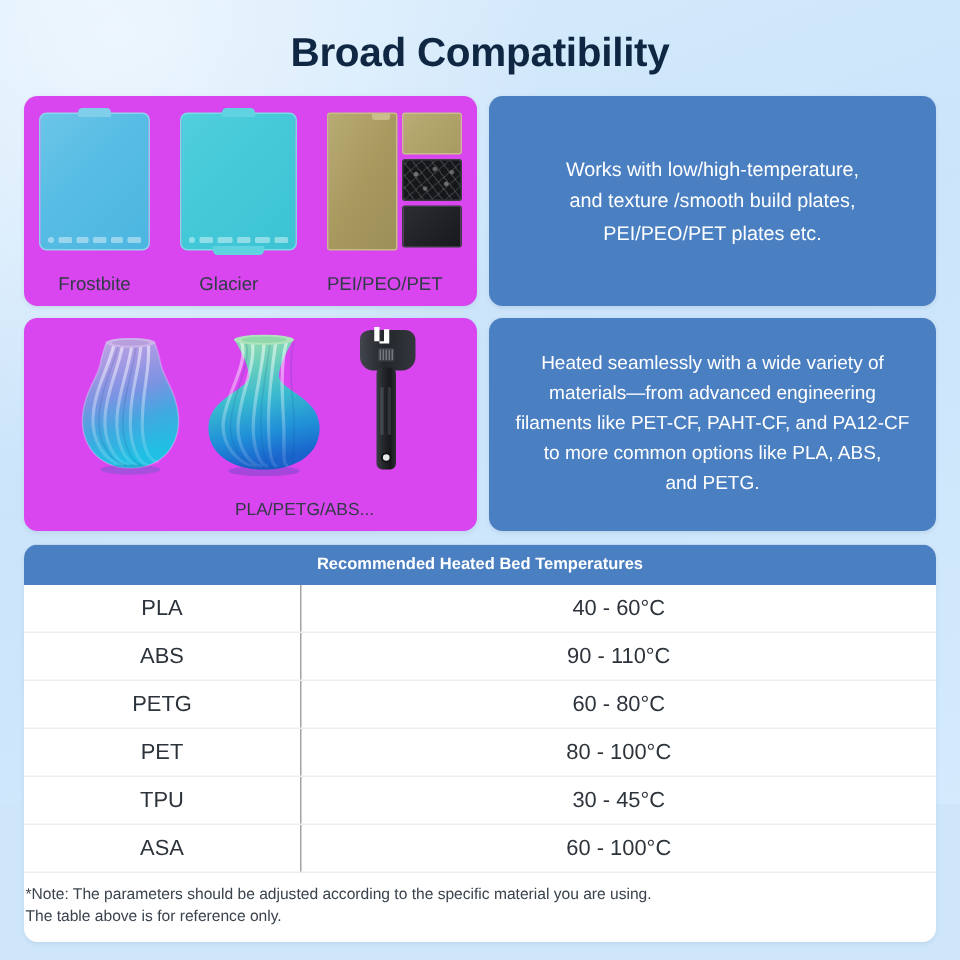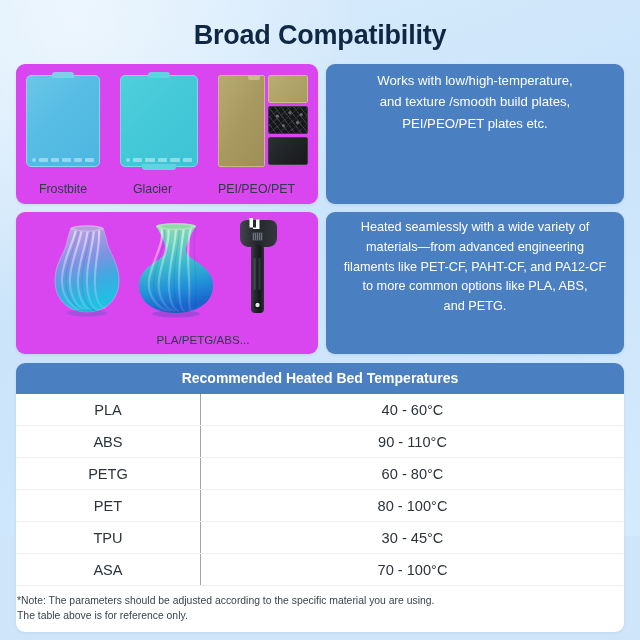--- a/index.html
+++ b/index.html
@@ -58,20 +58,21 @@
     border-radius: 9px;
     box-shadow: 0 1px 3px rgba(40,80,130,0.10);
     position: relative;
     overflow: hidden;
   }
   .panel-blue {
     background: #4a7fc1;
     border-radius: 9px;
     color: #ffffff;
     display: flex;
+    align-items: center;
     justify-content: center;
     text-align: center;
     box-shadow: 0 1px 3px rgba(40,80,130,0.12);
     padding: 6px 10px;
     box-sizing: border-box;
   }
   .row1 .panel-white { width: 302px; }
   .row1 .panel-blue  { width: 298px; font-size: 13.2px; line-height: 1.62; }
   .row2 .panel-white { width: 302px; }
   .row2 .panel-blue  { width: 298px; font-size: 12.7px; line-height: 1.56; }
@@ -245,21 +246,21 @@
     width: 608px;
     background: #ffffff;
     border-radius: 9px;
     overflow: hidden;
     box-shadow: 0 1px 3px rgba(40,80,130,0.10);
   }
   .table-head {
     background: #4a7fc1;
     color: #fff;
     text-align: center;
-    font-size: 14px;
+    font-size: 11px;
     font-weight: bold;
     padding: 7px 0 8px;
   }
   table.temps {
     width: 100%;
     border-collapse: collapse;
     table-layout: fixed;
   }
   table.temps td {
     text-align: center;
@@ -513,21 +514,21 @@
         <tr>
           <td class="mat">PET</td>
           <td>80 - 100°C</td>
         </tr>
         <tr>
           <td class="mat">TPU</td>
           <td>30 - 45°C</td>
         </tr>
         <tr>
           <td class="mat">ASA</td>
-          <td>70 - 100°C</td>
+          <td>60 - 100°C</td>
         </tr>
       </tbody>
     </table>
     <div class="note">
       <div>*Note: The parameters should be adjusted according to the specific material you are using.</div>
       <div>The table above is for reference only.</div>
     </div>
   </div>
 
 </div>

